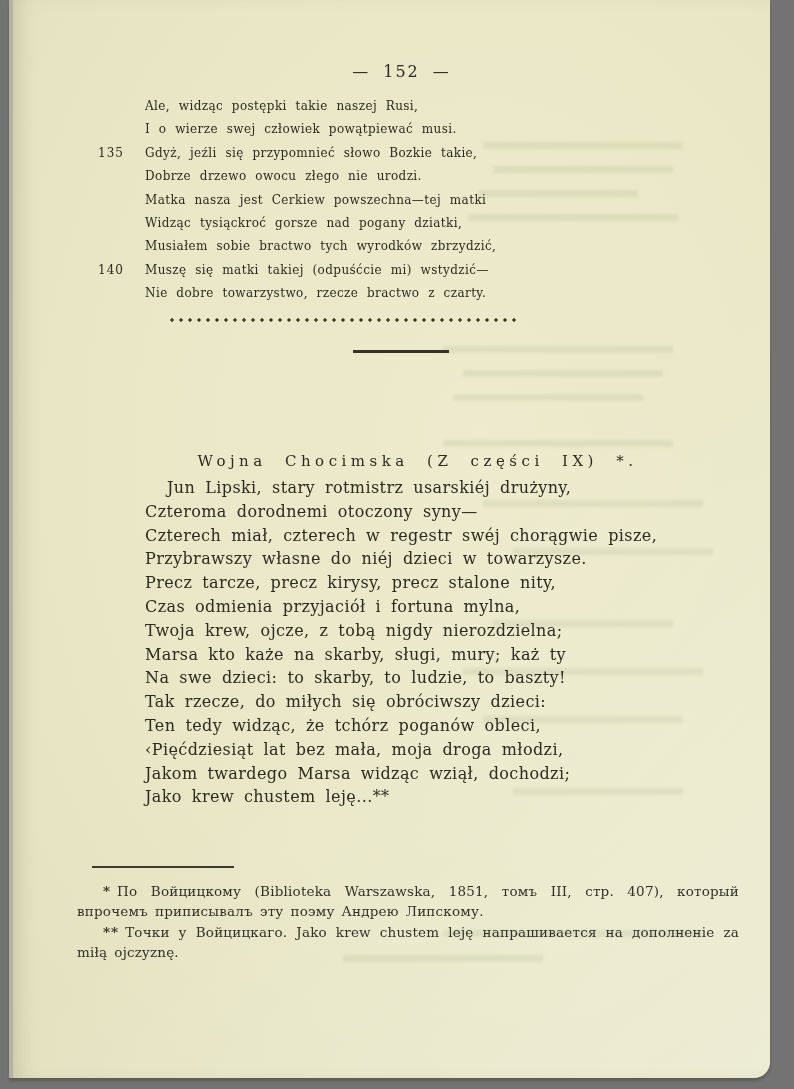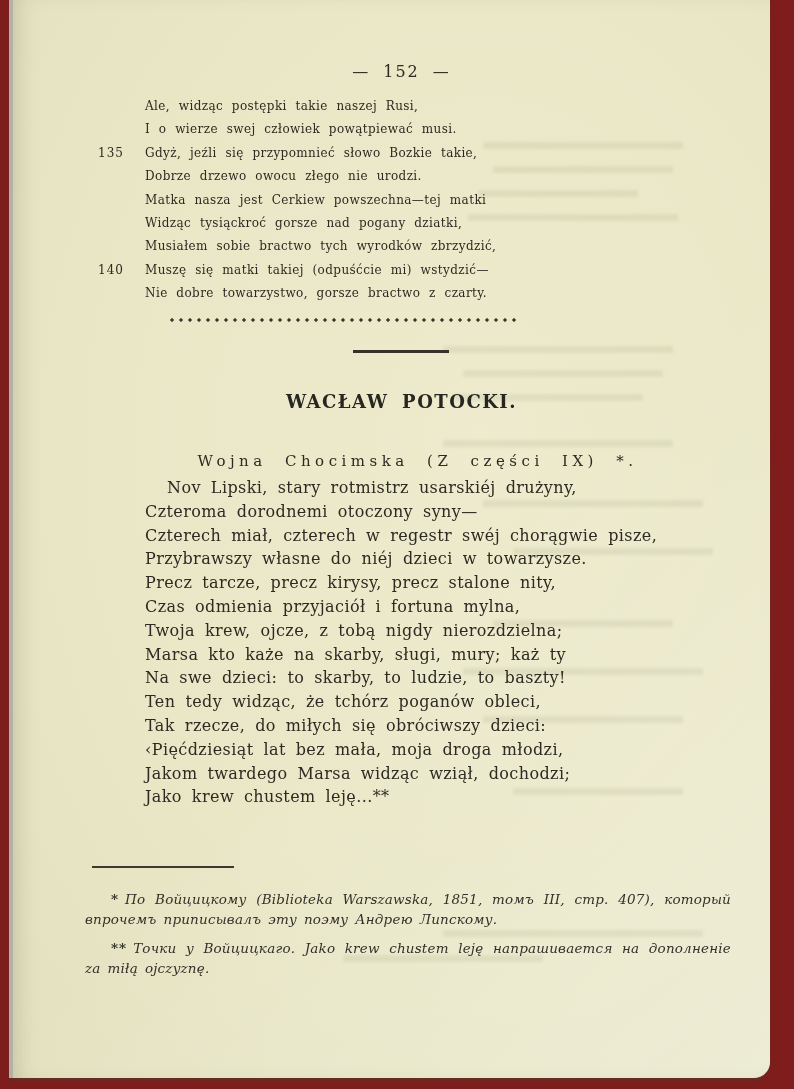--- a/index.html
+++ b/index.html
@@ -1,17 +1,17 @@
 <!DOCTYPE html>
 <html><head>
 <meta charset="utf-8">
 <style>
   html,body{margin:0;padding:0;}
   body{width:794px;height:1089px;background:#e9e7e1;font-family:"DejaVu Serif","Liberation Serif",serif;}
-  .scan{position:relative;width:794px;height:1089px;background:#7f1d1d;overflow:hidden;}
+  .scan{position:relative;width:794px;height:1089px;background:#737373;overflow:hidden;}
   .page{
     position:absolute;left:9px;top:0;width:757px;height:1078px;
     border-left:4px solid #b6b1a6;
     border-bottom-right-radius:16px;
     background:
       linear-gradient(135deg, rgba(255,255,255,0) 55%, rgba(255,255,255,.30) 100%),
       radial-gradient(ellipse at 62% 42%, #eeebce 0%, #e9e7c6 55%, #e3e1bf 100%);
     box-shadow: inset 16px 0 26px -16px rgba(95,88,58,.30), 0 3px 3px rgba(70,64,45,.45);
     color:#2c2a22;
   }
@@ -53,21 +53,21 @@
     font-size:18px;font-weight:bold;letter-spacing:1.5px;word-spacing:6px;color:#282620;}
   .subtitle{position:absolute;top:436px;left:10px;width:757px;margin:16px;text-align:center;
     font-size:15px;font-weight:500;letter-spacing:4.5px;word-spacing:9px;color:#2c2a22;}
   .poem2{position:absolute;top:476px;left:132px;font-size:16px;line-height:23.8px;
     font-weight:500;letter-spacing:.4px;word-spacing:4.5px;}
   .poem2 .pline2{white-space:nowrap;}
   .poem2 .pline2:first-of-type{text-indent:22px;}
   .fnrule{position:absolute;top:866px;left:79px;width:142px;height:1.6px;background:#3c3a2f;}
   .footnotes{position:absolute;top:881px;left:64px;width:662px;font-size:13.5px;
     line-height:20.3px;letter-spacing:.2px;word-spacing:2.5px;color:#32302a;}
-  .footnotes .fn{margin:8px;text-indent:26px;text-align:justify;font-style:italic;}
+  .footnotes .fn{margin:0;text-indent:26px;text-align:justify;}
   .footnotes .fnmark{letter-spacing:1px;padding-right:6px;font-weight:bold;}
 </style>
 </head>
 <body>
 
 <div class="scan">
   <div class="page">
     <div class="bleed"></div>
 
     <div class="page-number">— 152 —</div>
@@ -109,54 +109,53 @@
           <span class="ltext">Musiałem sobie bractwo tych wyrodków zbrzydzić,</span>
         </div>
 
         <div class="pline">
           <span class="lnum">140</span>
           <span class="ltext">Muszę się matki takiej (odpuśćcie mi) wstydzić—</span>
         </div>
 
         <div class="pline">
           <span class="lnum"></span>
-          <span class="ltext">Nie dobre towarzystwo, gorsze bractwo z czarty.</span>
+          <span class="ltext">Nie dobre towarzystwo, rzecze bractwo z czarty.</span>
         </div>
       </div>
 
     <div class="dots"></div>
     <div class="rule"></div>
 
-    <h1 class="author">WACŁAW POTOCKI.</h1>
     <h2 class="subtitle">Wojna Chocimska (Z części IX) *.</h2>
 
     <div class="poem2">
 
-        <div class="pline2">Nov Lipski, stary rotmistrz usarskiéj drużyny,</div>
+        <div class="pline2">Jun Lipski, stary rotmistrz usarskiéj drużyny,</div>
 
         <div class="pline2">Czteroma dorodnemi otoczony syny—</div>
 
         <div class="pline2">Czterech miał, czterech w regestr swéj chorągwie pisze,</div>
 
         <div class="pline2">Przybrawszy własne do niéj dzieci w towarzysze.</div>
 
         <div class="pline2">Precz tarcze, precz kirysy, precz stalone nity,</div>
 
 
         <div class="pline2">Czas odmienia przyjaciół i fortuna mylna,</div>
 
         <div class="pline2">Twoja krew, ojcze, z tobą nigdy nierozdzielna;</div>
 
         <div class="pline2">Marsa kto każe na skarby, sługi, mury; każ ty</div>
 
         <div class="pline2">Na swe dzieci: to skarby, to ludzie, to baszty!</div>
 
+        <div class="pline2">Tak rzecze, do miłych się obróciwszy dzieci:</div>
+
         <div class="pline2">Ten tedy widząc, że tchórz poganów obleci,</div>
-
-        <div class="pline2">Tak rzecze, do miłych się obróciwszy dzieci:</div>
 
         <div class="pline2">‹Pięćdziesiąt lat bez mała, moja droga młodzi,</div>
 
         <div class="pline2">Jakom twardego Marsa widząc wziął, dochodzi;</div>
 
         <div class="pline2">Jako krew chustem leję...**</div>
 
       </div>
 
     <div class="fnrule"></div>

